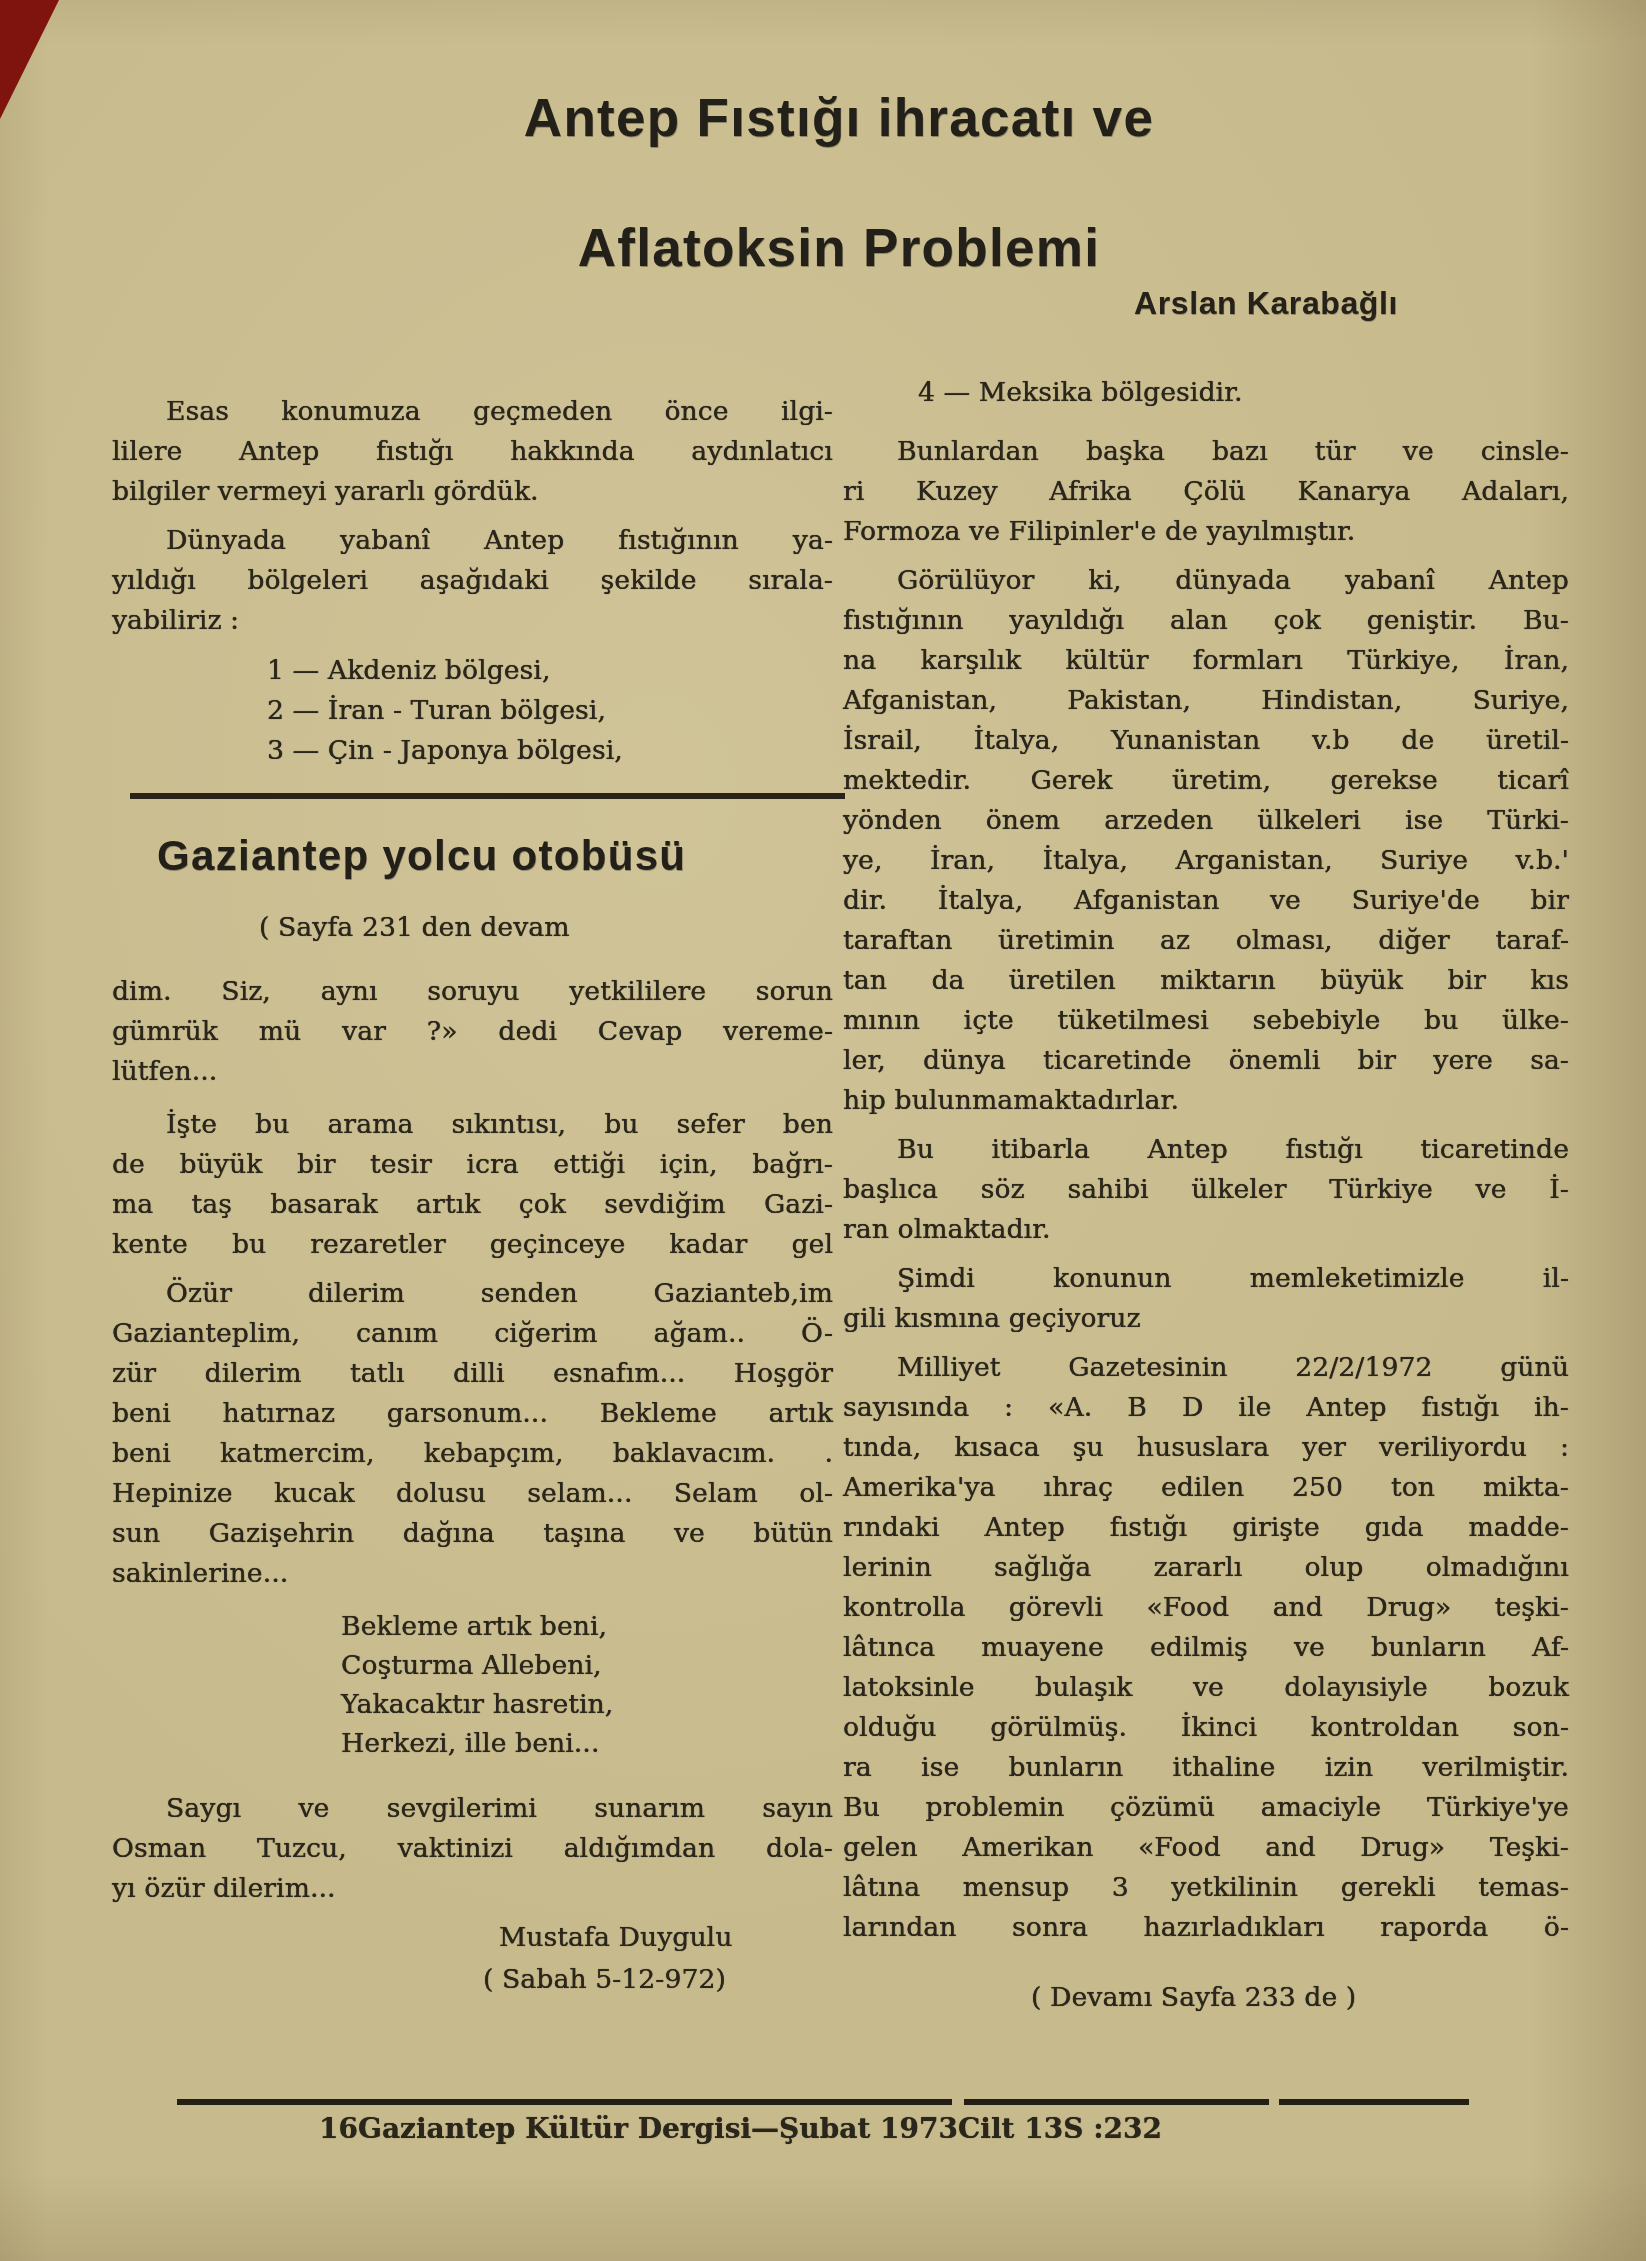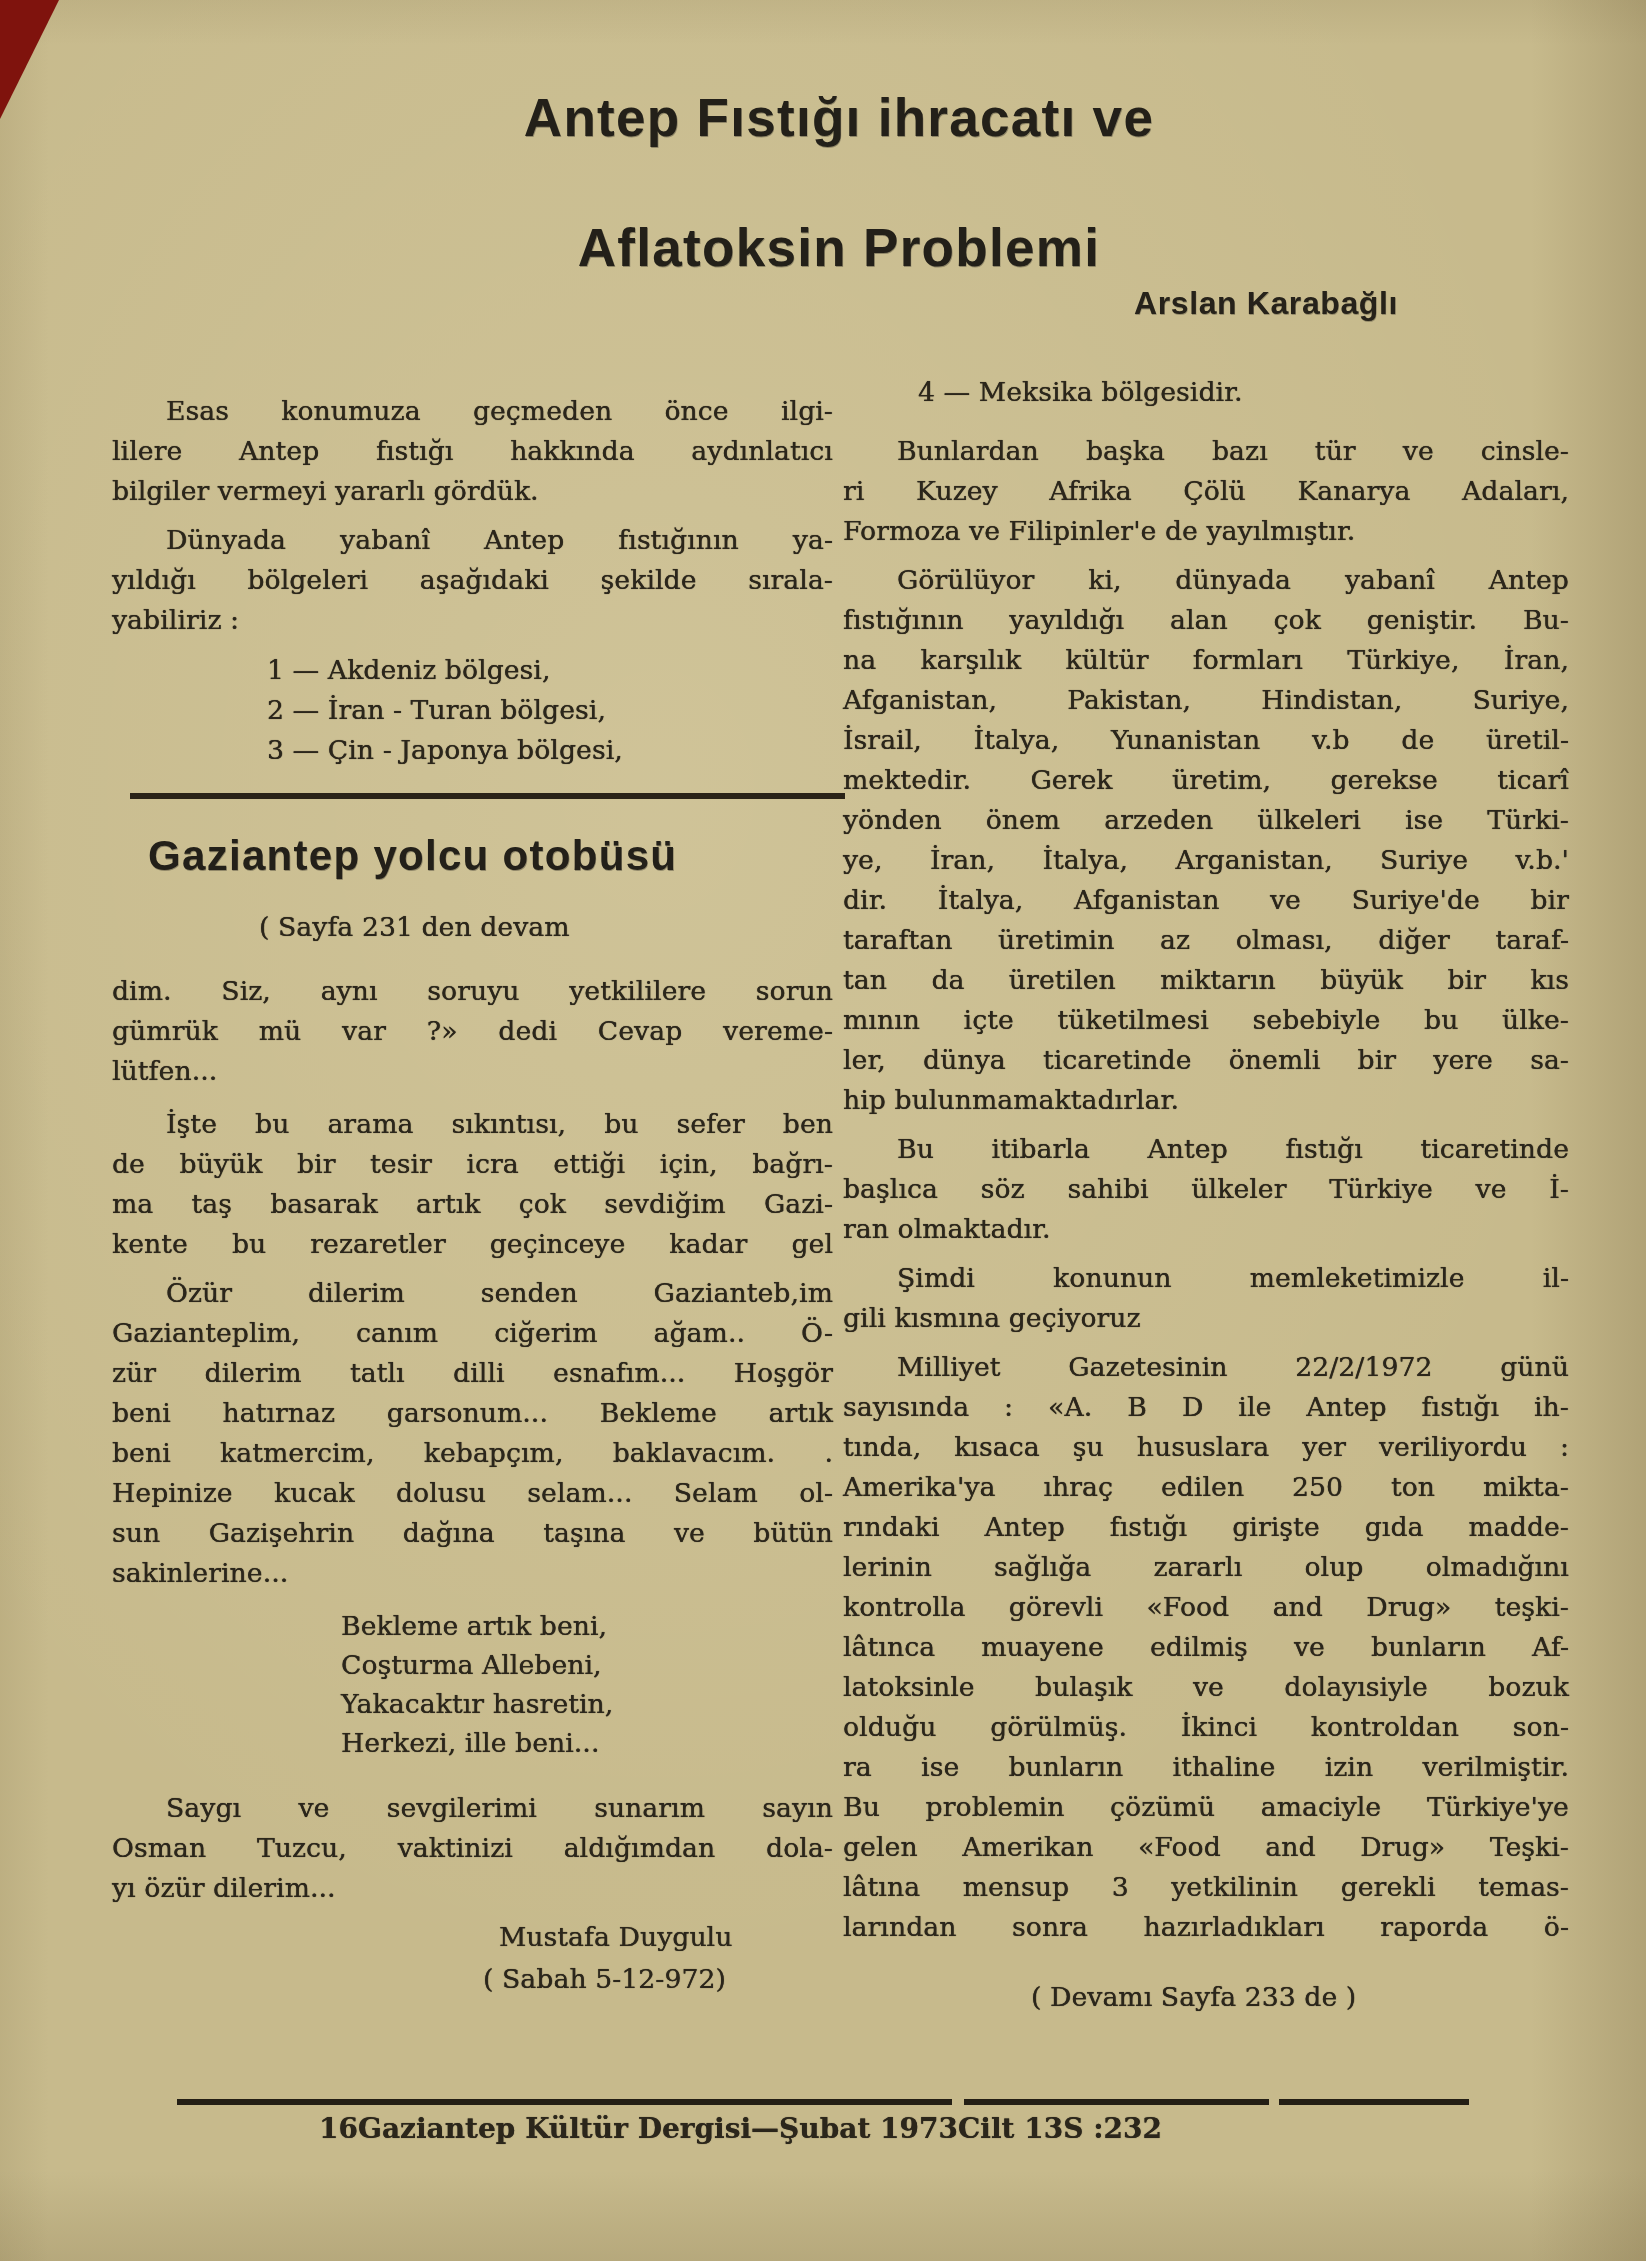--- a/index.html
+++ b/index.html
@@ -38,21 +38,21 @@
   .col.right{left:843px;top:372px;width:726px}
   .para{margin:0 0 8.9px 0}
   .jline{display:flex;justify-content:space-between}
   .jline .w{white-space:pre}
   .ind1{padding-left:54px}
   .after-note{margin-top:26.6px}
   .mt-28{margin-top:13px}
   .blk-list{margin:10px 0 12.7px 155px}
   .rule1{height:5.7px;background:#2a2318;margin:23px 0 0 17.7px;width:715px}
   .heading2{
-    margin:33px 0 0 36px;
+    margin:33px 0 0 45px;
     font-family:"Liberation Sans","DejaVu Sans",sans-serif;font-weight:bold;
     font-size:42px;line-height:48px;letter-spacing:1.3px;color:#232019;
     text-shadow:0.6px 0.8px 0.6px rgba(35,32,25,0.35);
   }
   .note{margin:28px 0 0 147px;line-height:37px}
   .poem{margin:12.7px 0 26.6px 229px}
   .poem div{line-height:39px}
   .sig-name{margin:5px 0 0 387px}
   .sig-source{margin:1.3px 0 0 371px}
   .list-line{margin:0 0 19px 75px}

